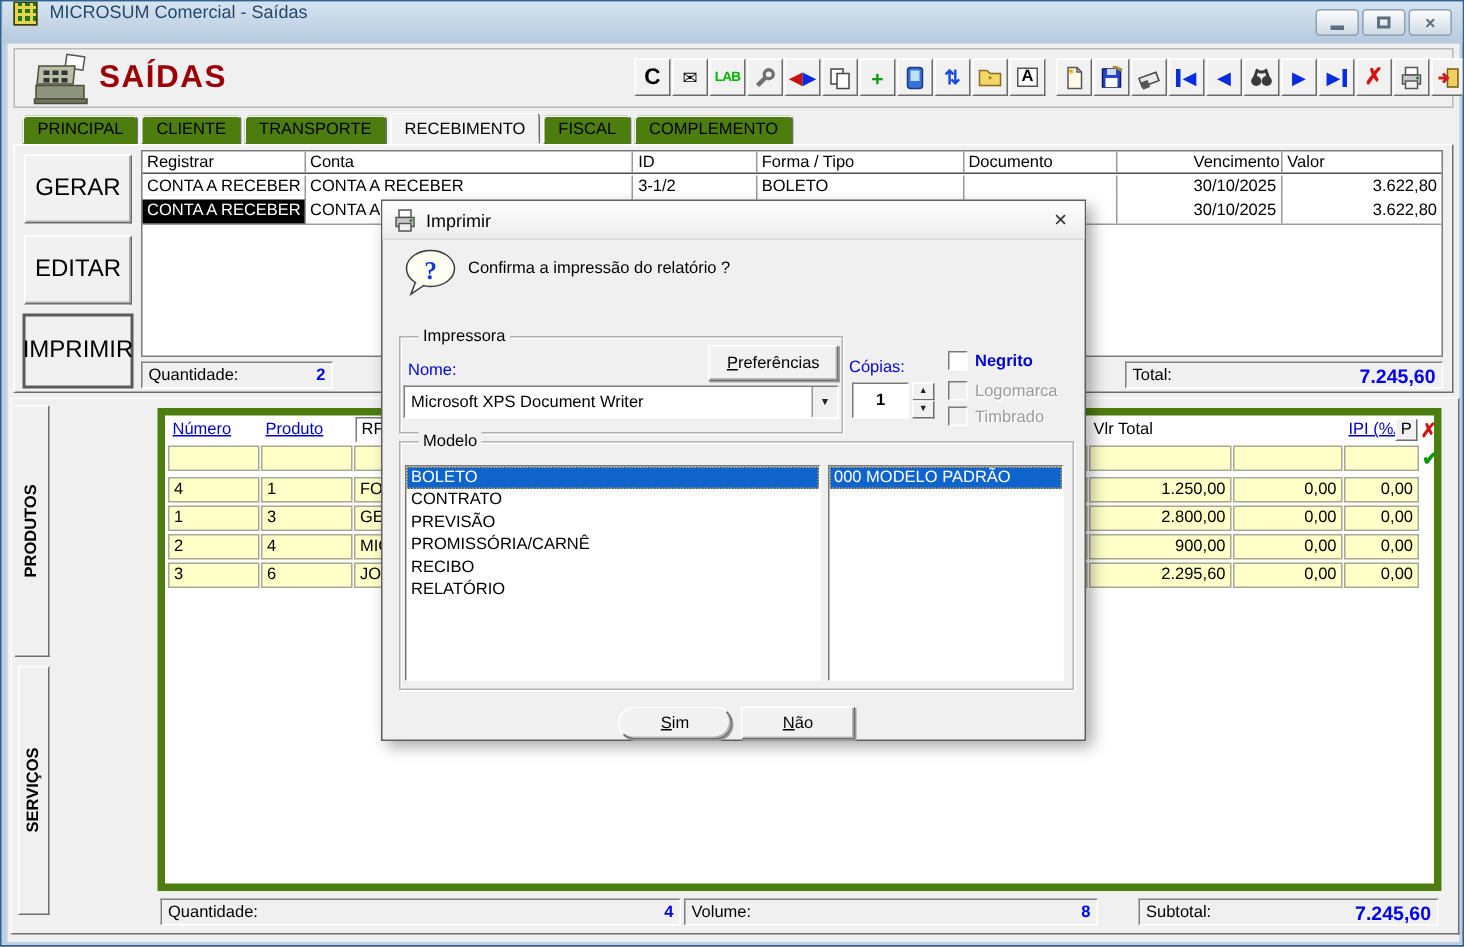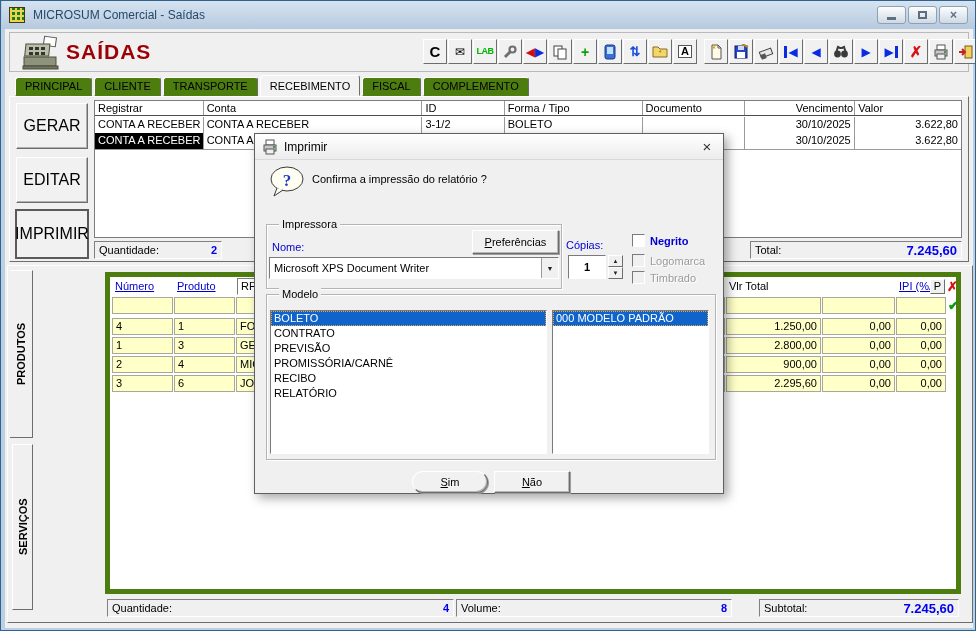--- a/index.html
+++ b/index.html
@@ -1,19 +1,19 @@
 <!DOCTYPE html>
 <html><head>
 <meta charset="utf-8">
 <style>
   html,body{margin:0;padding:0;background:#555;font-family:"Liberation Sans",sans-serif;}
   *{box-sizing:border-box;}
   .scene{position:relative;width:976px;height:631px;background:#bcd0e4;border:1px solid #30618f;overflow:hidden;font-size:11px;color:#000;}
   
-  .titlebar{position:absolute;left:1px;top:0;width:974px;height:28px;background:linear-gradient(#d6e3f1,#b6cade);display:flex;align-items:center;}
+  .titlebar{position:absolute;left:1px;top:0;width:974px;height:28px;background:linear-gradient(#d6e3f1,#b6cade);display:flex;align-items:flex-start;}
   .appicon{width:16px;height:16px;margin:0 8px 0 7px;background-color:#1f7a1f;border:1px solid #3d3d10;
     background-image:repeating-linear-gradient(0deg,#e8d44d 0 2px,transparent 2px 5px),repeating-linear-gradient(90deg,#e8d44d 0 2px,transparent 2px 5px);}
   .apptitle{color:#25496b;font-size:12px;}
   .winbtns{position:absolute;right:8px;top:5px;display:flex;gap:2px;}
   .winbtn{width:29px;height:18px;border:1px solid #8ea1b3;border-radius:3px;background:linear-gradient(#fdfdfd,#cfd9e4);display:flex;align-items:center;justify-content:center;color:#5c6e7f;font-weight:bold;font-size:12px;line-height:1;}
   .glyph-min{width:9px;height:3px;background:#5c6e7f;margin-top:7px;}
   .glyph-max{width:9px;height:8px;border:2px solid #5c6e7f;}
   
   .client{position:absolute;left:4px;top:28px;width:968px;height:599px;background:#f0f0f0;}
   

